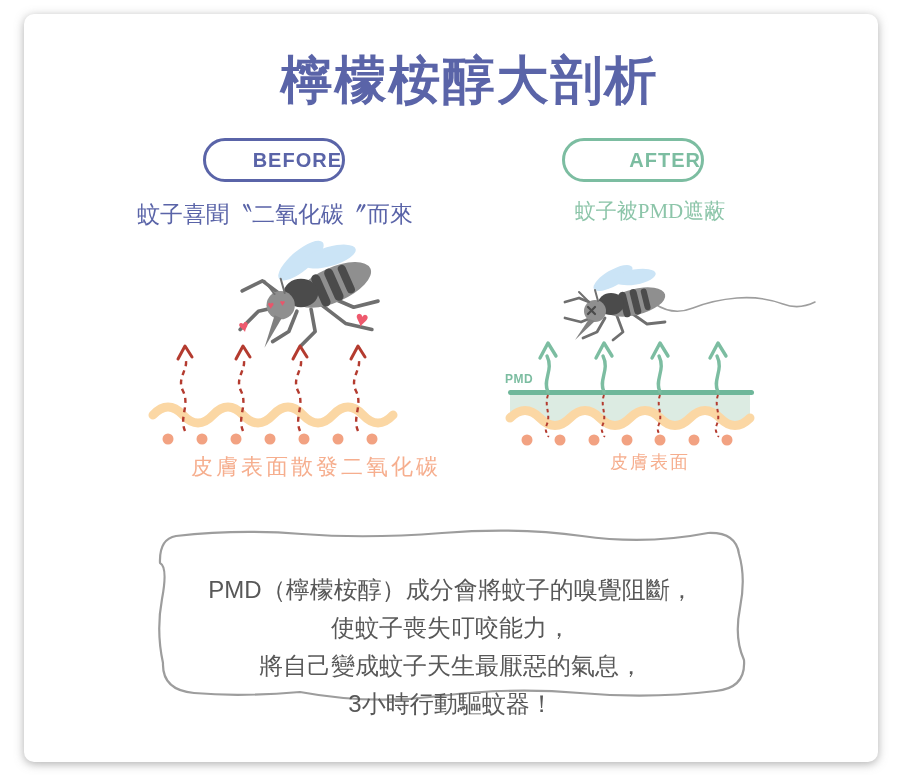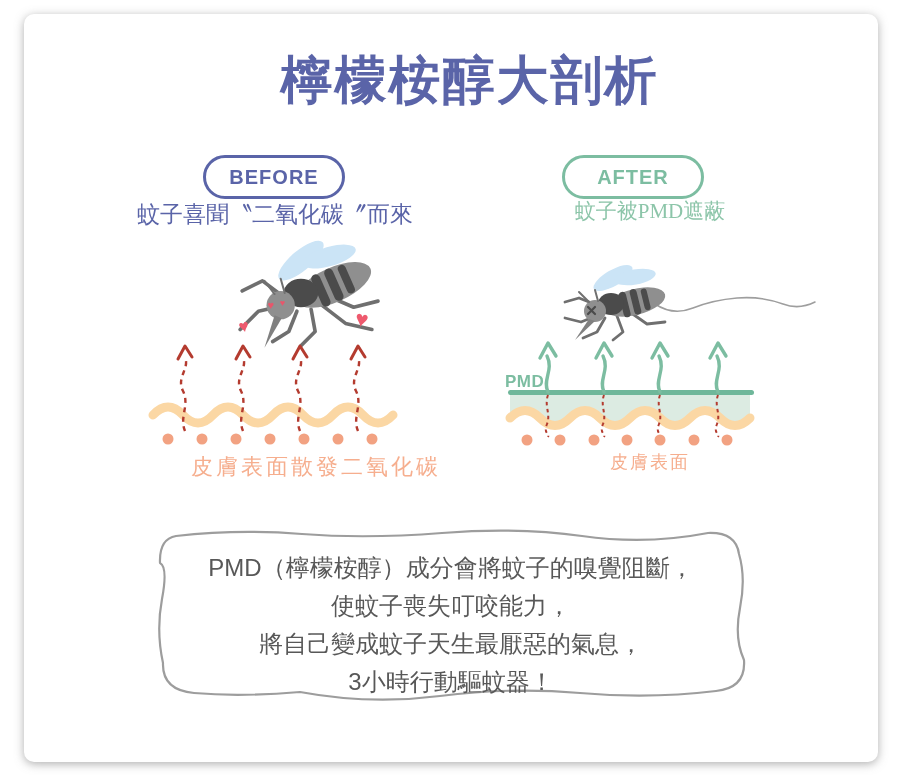--- a/index.html
+++ b/index.html
@@ -8,34 +8,34 @@
     --red:#b43b2f; --pink:#ee5a6e; --gray-text:#585858; --border-gray:#9d9d9d;
   }
   html,body{margin:0;padding:0;background:#ffffff;}
   body{font-family:"Liberation Sans","DejaVu Sans",sans-serif;}
   #stage{position:relative;width:902px;height:784px;overflow:hidden;background:#fff;}
   .card{position:absolute;left:24px;top:14px;width:854px;height:748px;background:#fff;
         border-radius:10px;box-shadow:0 2px 10px rgba(110,110,110,.55);}
   .abs{position:absolute;}
   .title{left:24px;top:46px;width:891px;text-align:center;font-size:52px;font-weight:bold;
          color:var(--purple);letter-spacing:2px;}
-  .badge{top:155px;width:136px;height:38px;line-height:38px;text-align:center;
+  .badge{top:138px;width:136px;height:38px;line-height:38px;text-align:right;
          border-radius:23px;font-size:20px;font-weight:bold;letter-spacing:1px;border:3px solid;}
   .badge-before{left:203px;color:var(--purple);border-color:var(--purple);}
   .badge-after{left:562px;color:var(--green);border-color:var(--green);}
   .before-sub{left:63px;top:199px;width:424px;text-align:center;font-size:23px;color:var(--purple);}
   .after-sub{left:460px;top:198px;width:380px;text-align:center;font-size:21px;
              color:var(--green-text);line-height:27px;font-family:Liberation Serif, serif;}
-  .pmd-label{left:505px;top:372px;font-size:17px;font-weight:bold;color:var(--green);letter-spacing:.5px;}
+  .pmd-label{left:505px;top:372px;font-size:12px;font-weight:bold;color:var(--green);letter-spacing:.5px;}
   .before-caption{left:164px;top:452px;width:304px;text-align:center;font-size:22px;
                   letter-spacing:3px;color:var(--salmon-text);}
   .after-captions{left:470px;top:450px;width:360px;text-align:center;}
   .after-caption-skin{font-size:18px;letter-spacing:2px;color:var(--salmon-text);}
   .after-caption-pmd{margin-top:6px;font-size:23px;letter-spacing:1px;color:var(--green-text);}
-  .footer-text{left:151px;top:549px;width:600px;text-align:center;font-size:24px;
+  .footer-text{left:151px;top:571px;width:600px;text-align:center;font-size:24px;
                line-height:38px;color:var(--gray-text);}
   
   .wave{stroke:var(--peach);stroke-width:9;fill:none;stroke-linecap:round;}
   .mint-fill{fill:var(--mint);}
   .bar-fill{fill:var(--green-dark);}
   .red-dash{stroke:var(--red);stroke-width:2.4;fill:none;stroke-dasharray:5 4.5;}
   .red-dash-s{stroke:var(--red);stroke-width:2;fill:none;stroke-dasharray:3.5 3.5;}
   .red-head{stroke:var(--red);stroke-width:3;fill:none;stroke-linecap:round;stroke-linejoin:round;}
   .green-arrow{stroke:var(--green);stroke-width:3.4;fill:none;stroke-linecap:round;stroke-linejoin:round;}
   .dot{fill:var(--salmon);}

